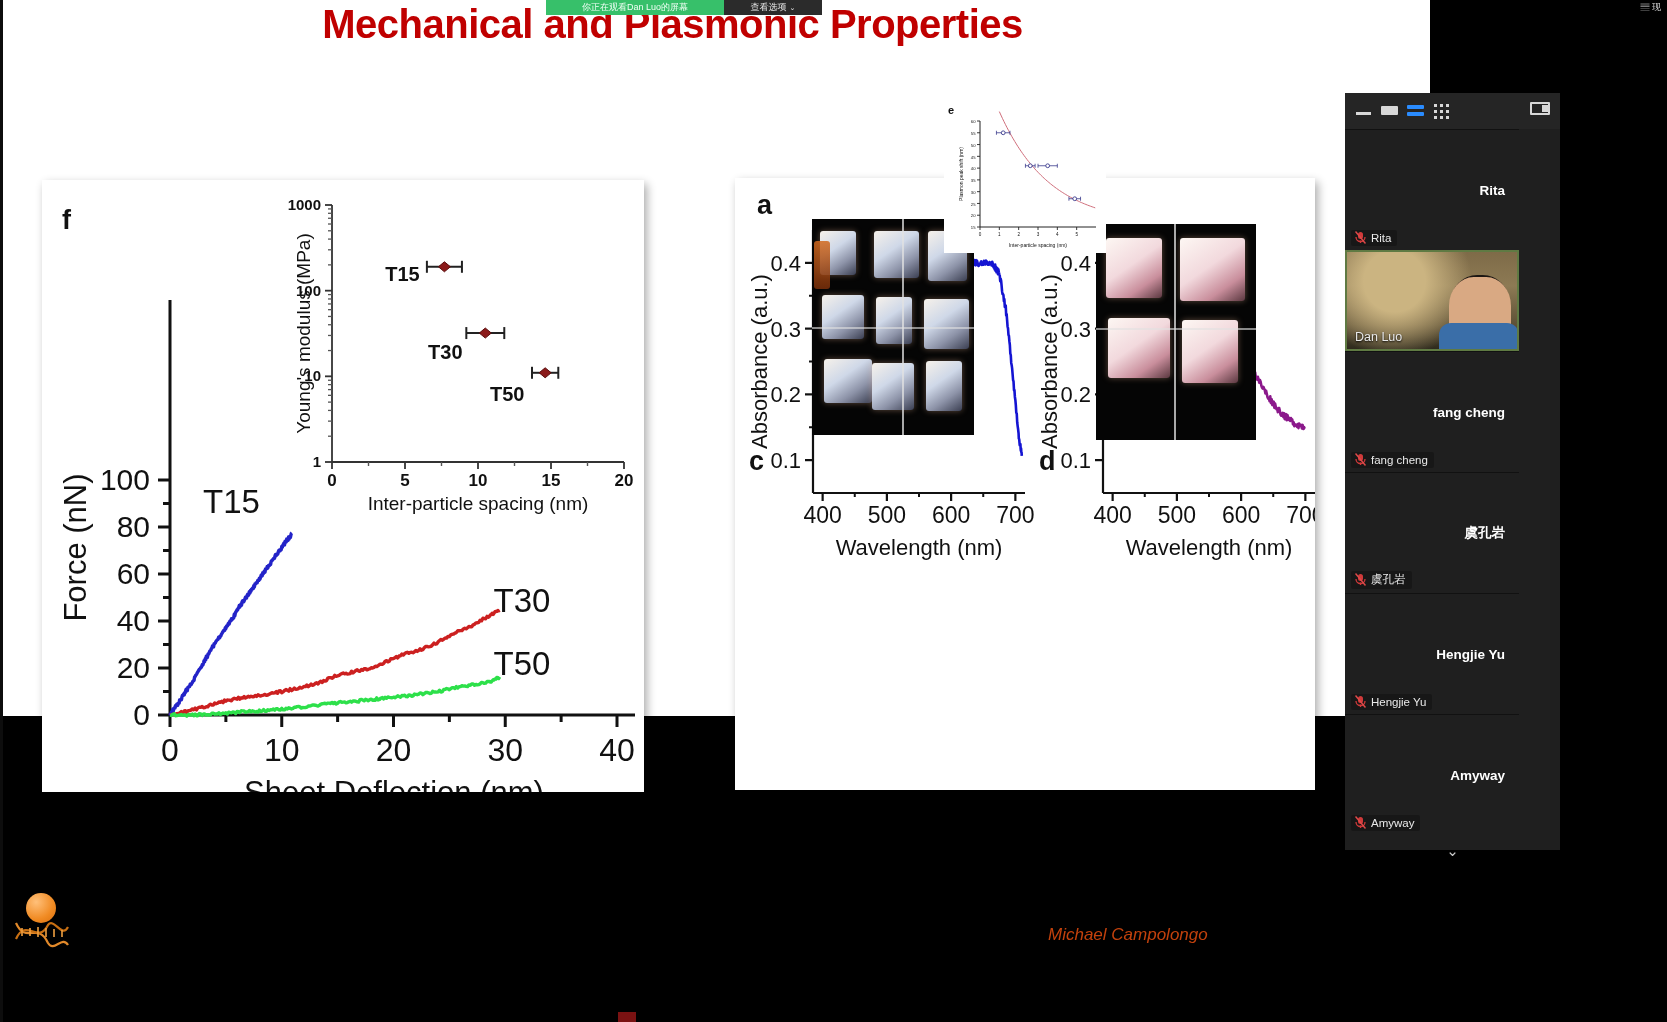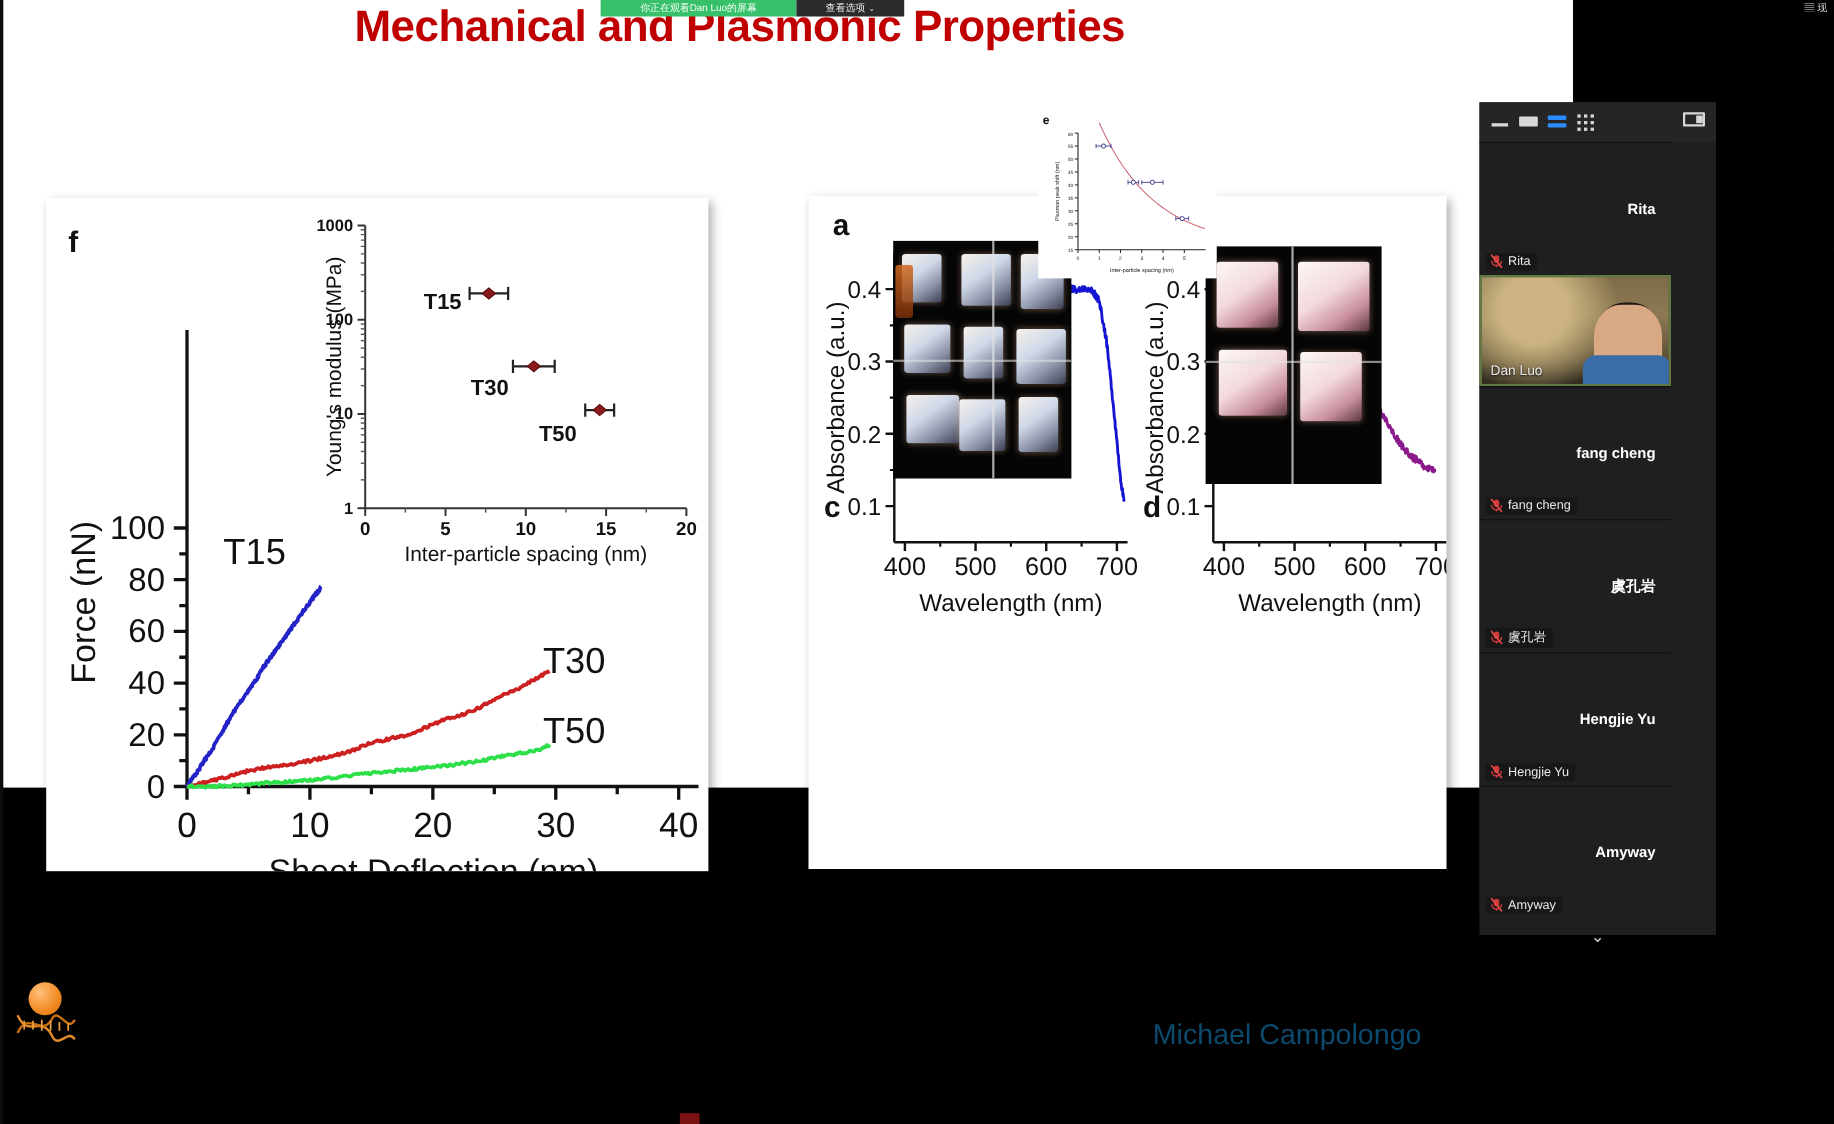--- a/index.html
+++ b/index.html
@@ -77,21 +77,21 @@
   .vbg{position:absolute;inset:0;background:
      radial-gradient(circle at 28% 30%, #cbb481 0 22%, rgba(203,180,129,0) 55%),
      linear-gradient(180deg,#7e6b48 0%,#8d7a54 35%,#5e5136 75%,#2e2a1d 100%);}
   .vface{position:absolute;right:6px;bottom:0;width:62px;height:72px;background:#d9a983;
      border-radius:40% 40% 34% 34%;}
   .vface:after{content:"";position:absolute;left:-10px;bottom:0;width:80px;height:26px;
      background:#3a6ea8;border-radius:12px 12px 0 0;}
   .vhair{position:absolute;right:8px;bottom:44px;width:58px;height:30px;background:#1d1713;border-radius:28px 28px 4px 4px;}
 
   
-  .presenter{position:absolute;left:1048px;top:925px;font-size:26px;color:#0c4a6e;white-space:nowrap;}
+  .presenter{position:absolute;left:1048px;top:925px;font-size:17px;font-style:italic;color:#c2410c;white-space:nowrap;}
   .logo{position:absolute;left:12px;top:893px;width:58px;height:58px;}
   .logo .ball{position:absolute;left:14px;top:0;width:30px;height:30px;border-radius:50%;
     background:radial-gradient(circle at 34% 30%,#ffc07a,#f08a22 60%,#d96f10);}
   .logo .helix{position:absolute;left:0;top:26px;width:58px;height:30px;}
 
   .bottom-red{position:absolute;left:618px;top:1012px;width:18px;height:10px;background:#7a1212;}
 </style>
 </head>
 <body>
 

